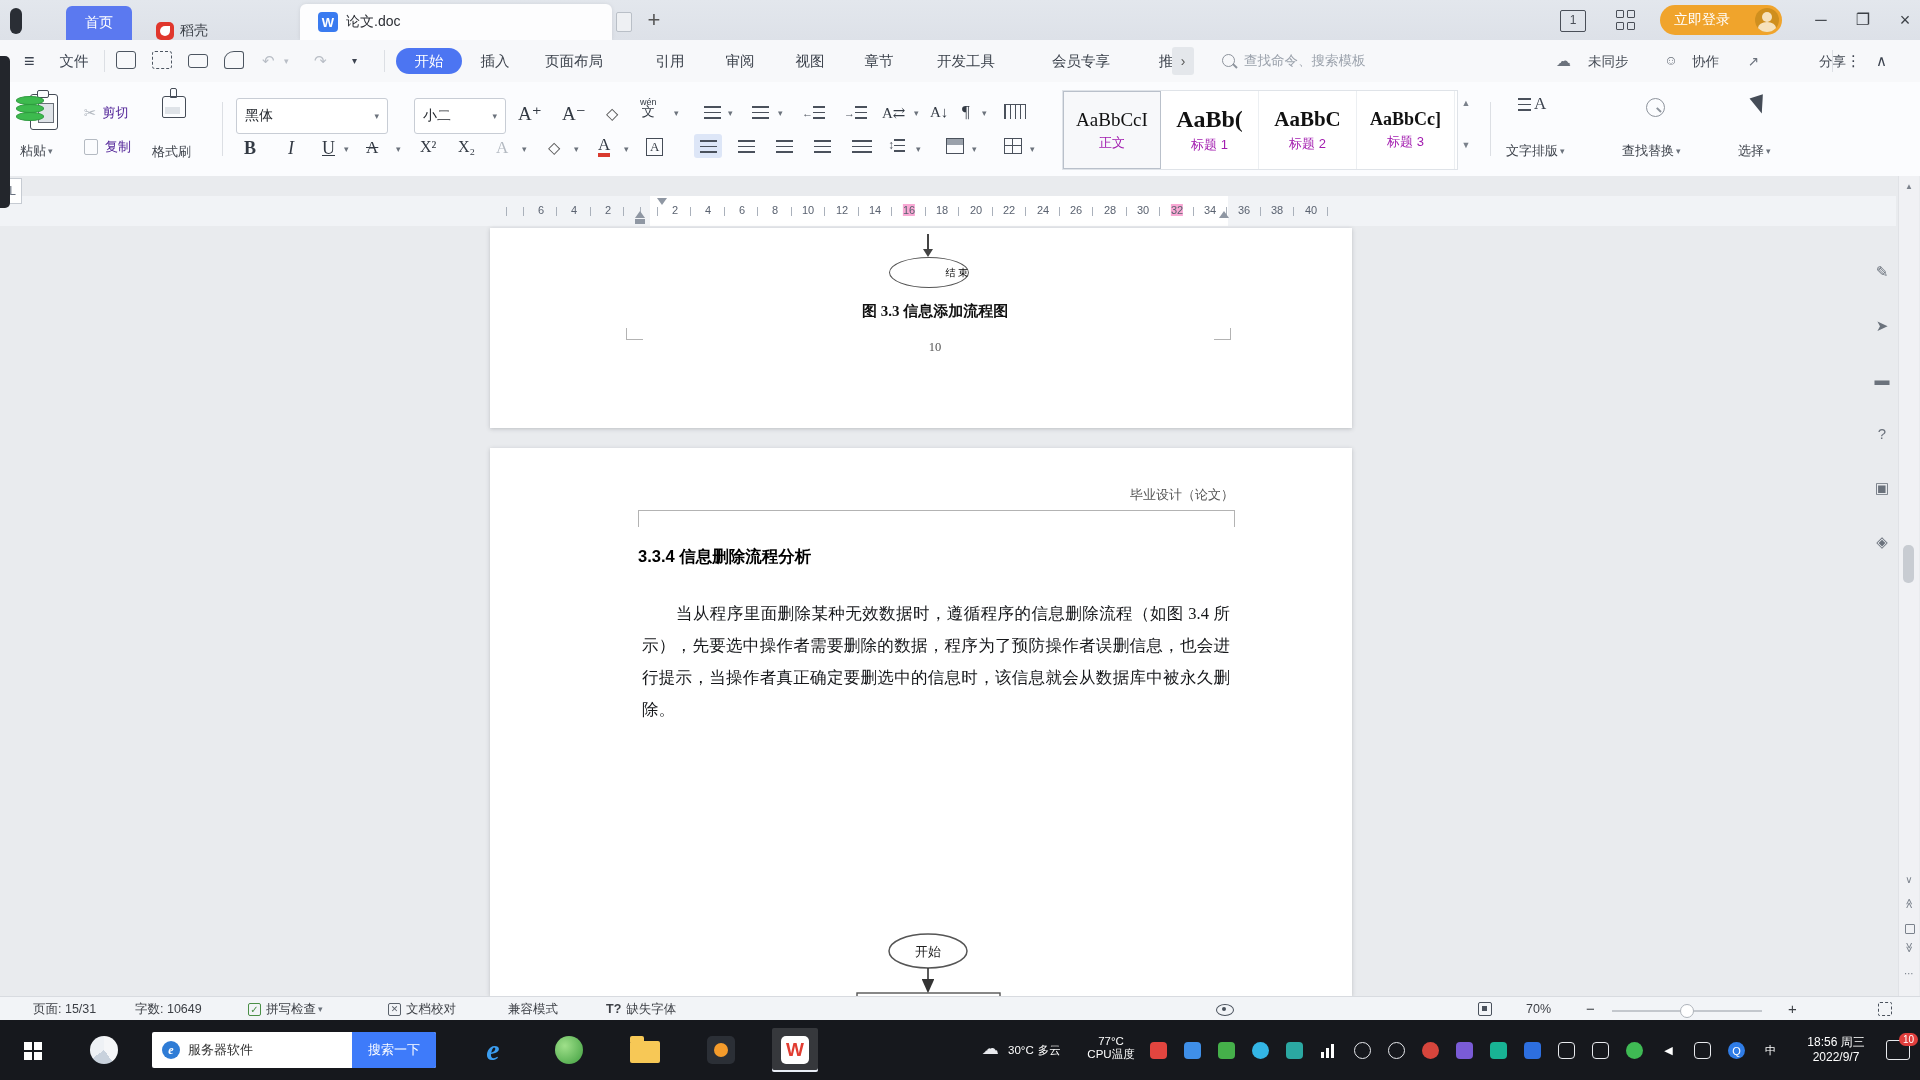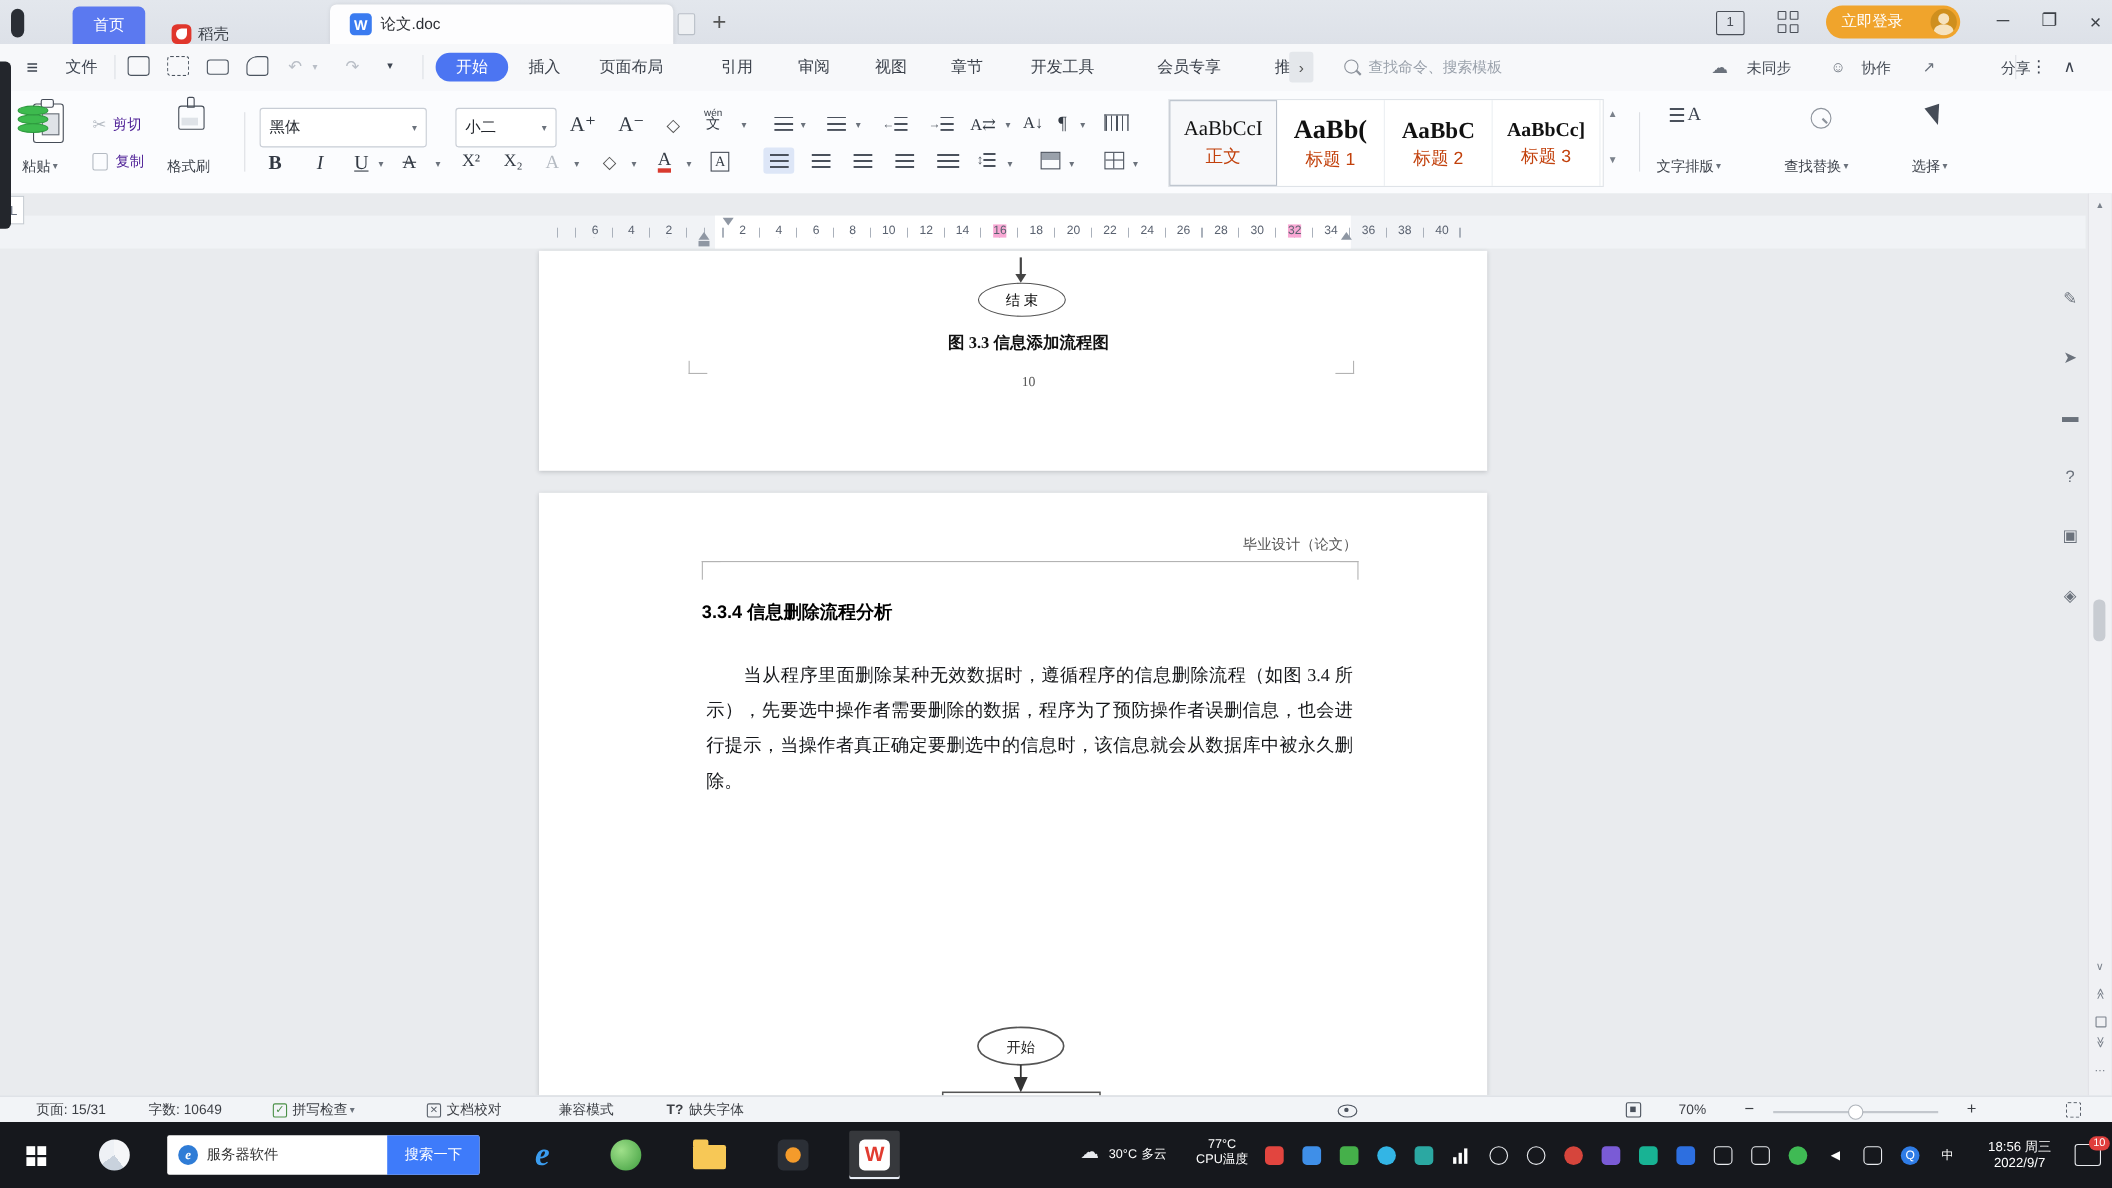--- a/index.html
+++ b/index.html
@@ -52,21 +52,21 @@
   .combo{top:16px;height:36px;border:1px solid #c8cdd5;border-radius:3px;background:#fff;display:flex;align-items:center;padding:0 8px;box-sizing:border-box;font-size:14px;color:#22262c;justify-content:space-between;}
   .tbtn{position:absolute;font-family:"Liberation Serif","DejaVu Serif",serif;color:#333a44;text-align:center;}
   .lines{width:17px;height:13px;background:repeating-linear-gradient(#4a515c 0 1.6px,transparent 1.6px 5.6px);}
   .sel-box{background:#dde6f7;border-radius:3px;}
   .gal{left:1062px;top:8px;width:394px;height:78px;background:#fff;border:1px solid #dfe3e8;display:flex;}
   .gal-cell{width:98px;border-right:1px solid #eceff2;display:flex;flex-direction:column;align-items:center;justify-content:center;box-sizing:border-box;}
   .gal-sample{font-family:"Liberation Serif","DejaVu Serif",serif;font-size:19px;color:#111;white-space:nowrap;overflow:hidden;max-width:94px;}
   .gal-cell:nth-child(2) .gal-sample{font-size:24px;font-weight:bold;}
   .gal-cell:nth-child(3) .gal-sample{font-size:21px;font-weight:bold;}
   .gal-cell:nth-child(4) .gal-sample{font-size:18px;font-weight:bold;}
-  .gal-name{font-size:16px;color:#c2410c;margin-top:3px;}
+  .gal-name{font-size:13px;color:#a21caf;margin-top:3px;}
   .gal-cell.selected{border:1px solid #b9c0ca;background:#f7f8fa;}
   .scrollarrow{left:1459px;width:14px;height:14px;font-size:9px;color:#7a818b;text-align:center;line-height:14px;}
   .bigtool-ic{top:12px;color:#3d4450;}
   
   #docarea{left:0;top:176px;width:1920px;height:820px;background:#e9ebee;overflow:hidden;}
   #ruler{left:0;top:20px;width:1896px;height:30px;background:#f1f3f6;}
   #ruler-white{left:650px;top:0;width:578px;height:30px;background:#fff;}
   #ruler-ticks{left:506px;top:11px;width:824px;height:9px;background-image:repeating-linear-gradient(90deg,#aab1bb 0 1px,transparent 1px 16.75px);}
   .rulnum{position:absolute;top:8px;font-size:11px;color:#5a6270;transform:translateX(-50%);background:inherit;}
   #tabsel{left:3px;top:2px;width:17px;height:24px;border:1px solid #c6cbd2;background:#fff;color:#6a7280;font-size:12px;text-align:center;line-height:24px;}
@@ -360,21 +360,21 @@
     <div class="abs ind-tri-down" style="left:657px;top:2px;"></div>
     <div class="abs ind-tri-up" style="left:635px;top:15px;"></div>
     <div class="abs ind-box" style="left:635px;top:23px;"></div>
     <div class="abs ind-tri-up" style="left:1219px;top:15px;"></div>
   </div>
   <div id="tabsel" class="abs">L</div>
 
   <div class="page abs" style="left:490px;top:52px;width:862px;height:200px;">
     <div class="abs" style="left:437px;top:6px;width:1.5px;height:16px;background:#444;"></div>
     <div class="abs" style="left:433px;top:21px;width:0;height:0;border-left:5px solid transparent;border-right:5px solid transparent;border-top:8px solid #444;"></div>
-    <div class="abs serif" style="left:399px;top:29px;width:78px;height:29px;border:1.5px solid #555;border-radius:50%;text-align:center;line-height:29px;font-size:13px;">结 束</div>
+    <div class="abs serif" style="left:399px;top:29px;width:78px;height:29px;border:1.5px solid #555;border-radius:50%;text-align:right;line-height:29px;font-size:10px;">结 束</div>
     <div class="abs serif" style="left:152px;top:74px;width:586px;text-align:center;font-size:15px;font-weight:600;color:#111;">图 3.3  信息添加流程图</div>
     <div class="abs cornerL" style="left:136px;top:100px;"></div>
     <div class="abs cornerR" style="left:724px;top:100px;"></div>
     <div class="abs serif" style="left:152px;top:112px;width:586px;text-align:center;font-size:12.5px;color:#555;">10</div>
   </div>
 
   <div class="page abs" style="left:490px;top:272px;width:862px;height:548px;">
     <div class="abs serif" style="left:548px;top:38px;width:196px;text-align:right;font-size:13px;color:#555;">毕业设计（论文）</div>
     <div class="abs" style="left:148px;top:62px;width:596px;height:1px;background:#b3b3b3;"></div>
     <div class="abs stubL" style="left:148px;top:62px;"></div>

